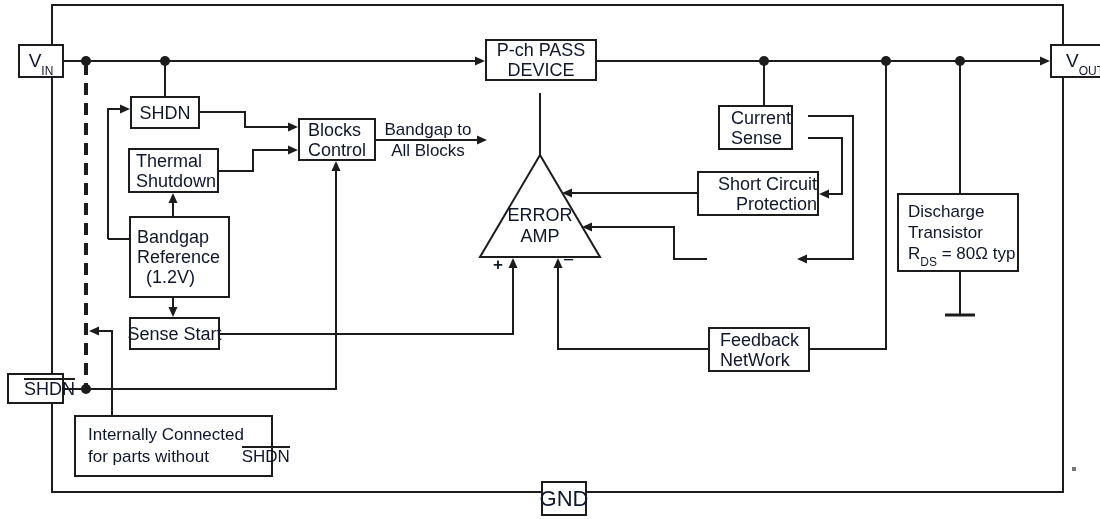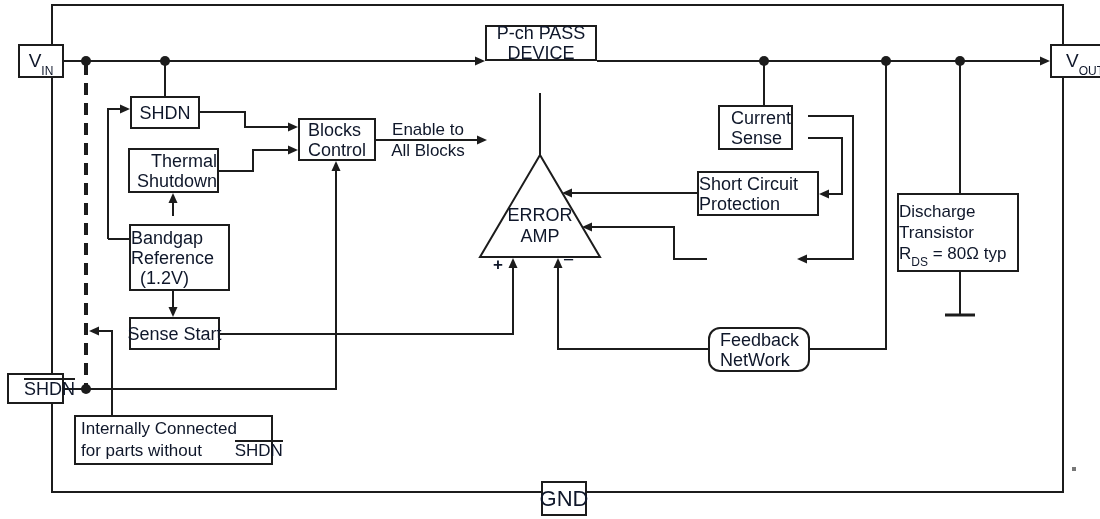--- a/index.html
+++ b/index.html
@@ -121,81 +121,81 @@
     <span class="ovl">SHDN</span>
   </div>
   <div class="box pin" style="left:541px;top:481px;width:46px;height:35px;font-size:22px;">
     <span>GND</span>
   </div>
 
   <div class="box" style="left:130px;top:96px;width:70px;height:33px;">
     <span>SHDN</span>
   </div>
 
-  <div class="box la" style="left:128px;top:148px;width:91px;height:45px;padding-left:6px;align-items:flex-end;">
+  <div class="box la" style="left:128px;top:148px;width:91px;height:45px;padding-left:6px;">
     <span>Thermal</span>
     <span>Shutdown</span>
   </div>
 
-  <div class="box la" style="left:129px;top:216px;width:101px;height:67px;margin-top:8px;">
+  <div class="box la" style="left:129px;top:216px;width:101px;height:82px;padding-left:6px;">
     <span>Bandgap</span>
     <span>Reference</span>
     <span style="padding-left:9px;">(1.2V)</span>
   </div>
 
   <div class="box" style="left:129px;top:317px;width:91px;height:33px;">
     <span>Sense Start</span>
   </div>
 
   <div class="box la" style="left:298px;top:118px;width:78px;height:43px;padding-left:8px;">
     <span>Blocks</span>
     <span>Control</span>
   </div>
 
-  <div class="box center" style="left:485px;top:25px;width:112px;height:36px;">
+  <div class="box center" style="left:485px;top:39px;width:112px;height:42px;">
     <span>P-ch PASS</span>
     <span>DEVICE</span>
   </div>
 
   <div class="box la" style="left:718px;top:105px;width:75px;height:45px;padding-left:11px;">
     <span>Current</span>
     <span>Sense</span>
   </div>
 
-  <div class="box la" style="left:697px;top:171px;width:122px;height:45px;">
+  <div class="box la" style="left:697px;top:171px;width:122px;height:45px;padding-left:6px;align-items:flex-end;">
     <span>Short Circuit</span>
     <span>Protection</span>
   </div>
 
 
-  <div class="box la" style="left:708px;top:327px;width:102px;height:45px;padding-left:10px;border-radius:12px;">
+  <div class="box la" style="left:708px;top:327px;width:102px;height:45px;padding-left:10px;">
     <span>Feedback</span>
     <span>NetWork</span>
   </div>
 
-  <div class="box la" style="left:897px;top:193px;width:122px;height:79px;font-size:17px;line-height:21px;">
+  <div class="box la" style="left:897px;top:193px;width:122px;height:79px;padding-left:9px;font-size:17px;line-height:21px;">
     <span>Discharge</span>
     <span>Transistor</span>
     <span><span>R</span><sub>DS</sub><span> = 80Ω typ</span></span>
   </div>
 
-  <div class="box la" style="left:74px;top:415px;width:199px;height:50px;padding-left:5px;font-size:17px;line-height:22px;">
+  <div class="box la" style="left:74px;top:415px;width:199px;height:62px;padding-left:12px;font-size:17px;line-height:22px;">
     <span>Internally Connected</span>
     <span><span>for parts without </span><span class="ovl">SHDN</span></span>
   </div>
 
   <div class="txt center" style="left:490px;top:205px;width:100px;font-size:18px;line-height:21px;">
     <div>ERROR</div>
     <div>AMP</div>
   </div>
   <div class="txt" style="left:493px;top:255px;font-size:17px;font-weight:700;line-height:19px;">
     <span>+</span>
   </div>
   <div class="txt" style="left:563px;top:250px;font-size:19px;line-height:19px;">
     <span>−</span>
   </div>
 
   <div class="txt center" style="left:384px;top:119px;width:88px;font-size:17px;line-height:21px;">
-    <div>Enable to</div>
+    <div>Bandgap to</div>
     <div>All Blocks</div>
   </div>
 
 </div>
 
 </body></html>

